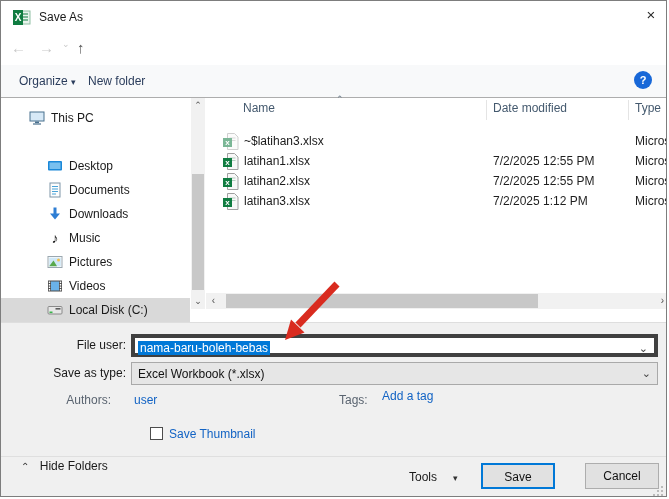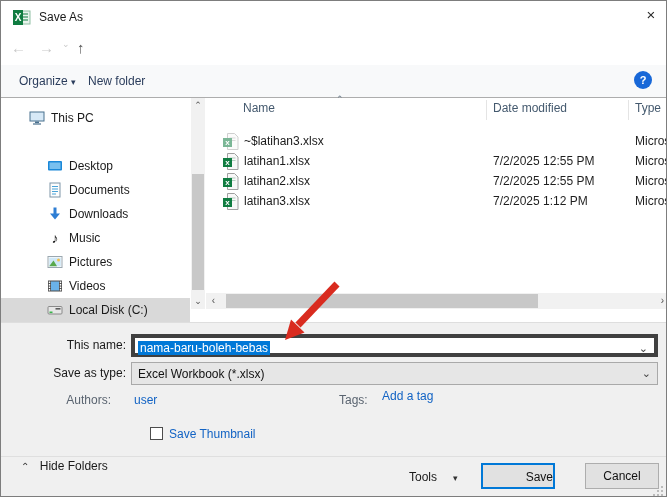--- a/index.html
+++ b/index.html
@@ -81,21 +81,21 @@
   .link{color:#1263c4;}
   .chkbox{position:absolute;left:149px;top:426px;width:13px;height:13px;background:#fff;border:1px solid #4d4d4d;}
 
   
   .footer{position:absolute;left:0;top:455px;width:100%;height:42px;background:#f0f0f0;border-top:1px solid #dfdfdf;}
   .hide-folders{position:absolute;left:12px;top:2px;color:#1a1a1a;margin-left:8px;}
   .hf-caret{font-size:10px;color:#333;margin-right:7px;}
   .tools-btn{position:absolute;left:408px;top:13px;color:#1a1a1a;}
   .tools-caret{position:absolute;left:452px;top:16px;font-size:9px;color:#333;}
   .btn{position:absolute;top:6px;width:74px;height:26px;background:#e1e1e1;text-align:center;line-height:24px;color:#111;}
-  .btn.save{left:480px;border:2px solid #0078d7;text-align:right;}
+  .btn.save{left:480px;border:2px solid #0078d7;}
   .btn.cancel{left:584px;border:1px solid #adadad;}
   .grip{position:absolute;right:3px;bottom:2px;width:10px;height:10px;
      background:
        linear-gradient(#bbb,#bbb) 8px 8px/2px 2px no-repeat,
        linear-gradient(#bbb,#bbb) 8px 4px/2px 2px no-repeat,
        linear-gradient(#bbb,#bbb) 4px 8px/2px 2px no-repeat,
        linear-gradient(#bbb,#bbb) 8px 0/2px 2px no-repeat,
        linear-gradient(#bbb,#bbb) 4px 4px/2px 2px no-repeat,
        linear-gradient(#bbb,#bbb) 0 8px/2px 2px no-repeat;}
 
@@ -352,21 +352,21 @@
       <span class="f-type">Micros</span>
     </div>
 
     <div class="h-sb">
       <span class="arrow" style="left:0">‹</span>
       <span class="thumb"></span>
       <span class="arrow" style="right:0">›</span>
     </div>
   </div>
 
-  <span class="form-label" style="left:0;top:337px;width:125px">This name:</span>
+  <span class="form-label" style="left:0;top:337px;width:125px">File user:</span>
   <div class="combo filename-combo">
     <span class="sel-text">nama-baru-boleh-bebas</span>
     <span class="chev">⌄</span>
   </div>
 
   <span class="form-label" style="left:0;top:365px;width:125px">Save as type:</span>
   <div class="combo savetype-combo">
     <span class="val">Excel Workbook (*.xlsx)</span>
     <span class="chev">⌄</span>
   </div>

